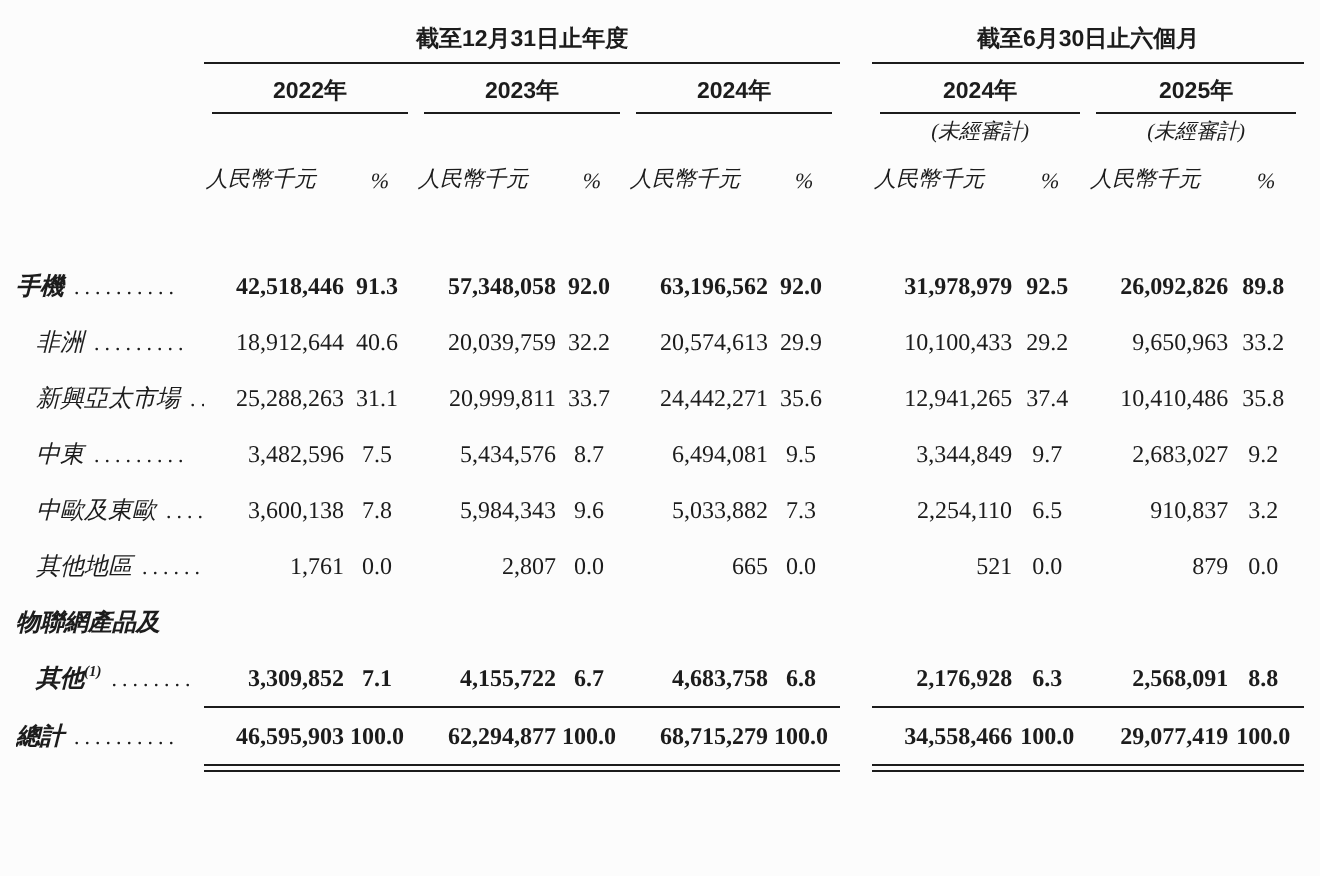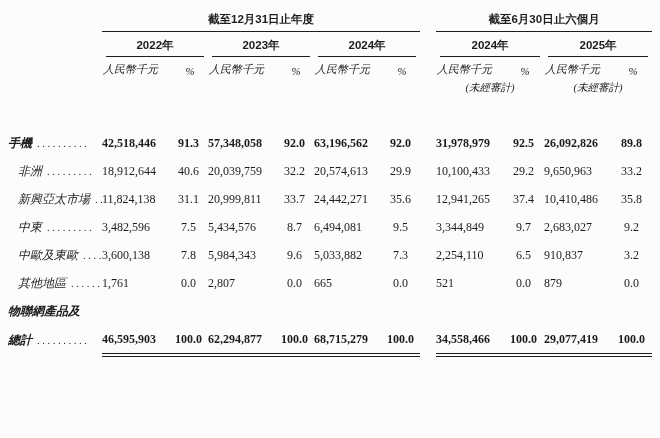--- a/index.html
+++ b/index.html
@@ -61,21 +61,21 @@
     font-size:10.5px;
     text-align:center;
     padding:2px 0 4px 0;
     white-space:nowrap;
   }
   
   tbody td{height:28px;vertical-align:middle;white-space:nowrap;}
   tbody tr:first-child td{padding-top:30px;}
   td.label{text-align:left;overflow:hidden;font-style:italic;}
   td.label.indent{padding-left:10px;}
-  td.amt{}
+  td.amt{text-align:right;}
   td.pct{text-align:center;padding-right:3px;}
   tr.bold td{font-weight:bold;}
   .dots{letter-spacing:2.5px;font-weight:normal;font-size:11px;}
   sup{font-size:7.5px;vertical-align:super;line-height:0;}
   td.rule-bottom{border-bottom:1px solid #1c1c1c;}
   td.rule-double{border-bottom:4px double #1c1c1c;}
   td.gapcell{border:none !important;}
 </style>
 </head>
 <body>
@@ -117,38 +117,38 @@
         <td class="gapcell"></td>
         <th class="year" colspan="2">
             <div>2024年</div>
           </th>
         <th class="year" colspan="2">
             <div>2025年</div>
           </th>
       </tr>
       <tr>
         <td></td>
-        <td class="unit">人民幣千元</td>
-        <td class="pcthead">%</td>
-        <td class="unit">人民幣千元</td>
-        <td class="pcthead">%</td>
-        <td class="unit">人民幣千元</td>
-        <td class="pcthead">%</td>
-        <td class="gapcell"></td>
-        <td class="unit">人民幣千元</td>
-        <td class="pcthead">%</td>
-        <td class="unit">人民幣千元</td>
-        <td class="pcthead">%</td>
-      </tr>
-      <tr>
-        <td></td>
         <td colspan="6"></td>
         <td class="gapcell"></td>
         <td class="unaudited" colspan="2">(未經審計)</td>
         <td class="unaudited" colspan="2">(未經審計)</td>
+      </tr>
+      <tr>
+        <td></td>
+        <td class="unit">人民幣千元</td>
+        <td class="pcthead">%</td>
+        <td class="unit">人民幣千元</td>
+        <td class="pcthead">%</td>
+        <td class="unit">人民幣千元</td>
+        <td class="pcthead">%</td>
+        <td class="gapcell"></td>
+        <td class="unit">人民幣千元</td>
+        <td class="pcthead">%</td>
+        <td class="unit">人民幣千元</td>
+        <td class="pcthead">%</td>
       </tr>
     </thead>
     <tbody>
         <tr class="bold">
           <td class="label"><span>手機</span><span class="dots"> ..........</span></td>
           <td class="amt">42,518,446</td>
           <td class="pct">91.3</td>
           <td class="amt">57,348,058</td>
           <td class="pct">92.0</td>
           <td class="amt">63,196,562</td>
@@ -168,21 +168,21 @@
           <td class="amt">20,574,613</td>
           <td class="pct">29.9</td>
           <td class="gapcell"></td>
           <td class="amt">10,100,433</td>
           <td class="pct">29.2</td>
           <td class="amt">9,650,963</td>
           <td class="pct">33.2</td>
         </tr>
         <tr>
           <td class="label indent"><span>新興亞太市場</span><span class="dots"> ..</span></td>
-          <td class="amt">11,824,138</td>
+          <td class="amt">25,288,263</td>
           <td class="pct">31.1</td>
           <td class="amt">20,999,811</td>
           <td class="pct">33.7</td>
           <td class="amt">24,442,271</td>
           <td class="pct">35.6</td>
           <td class="gapcell"></td>
           <td class="amt">12,941,265</td>
           <td class="pct">37.4</td>
           <td class="amt">10,410,486</td>
           <td class="pct">35.8</td>
@@ -237,20 +237,34 @@
           <td class="pct"></td>
           <td class="amt"></td>
           <td class="pct"></td>
           <td class="gapcell"></td>
           <td class="amt"></td>
           <td class="pct"></td>
           <td class="amt"></td>
           <td class="pct"></td>
         </tr>
         <tr class="bold">
+          <td class="label indent"><span>其他</span><sup>(1)</sup><span class="dots"> ........</span></td>
+          <td class="amt rule-bottom">3,309,852</td>
+          <td class="pct rule-bottom">7.1</td>
+          <td class="amt rule-bottom">4,155,722</td>
+          <td class="pct rule-bottom">6.7</td>
+          <td class="amt rule-bottom">4,683,758</td>
+          <td class="pct rule-bottom">6.8</td>
+          <td class="gapcell"></td>
+          <td class="amt rule-bottom">2,176,928</td>
+          <td class="pct rule-bottom">6.3</td>
+          <td class="amt rule-bottom">2,568,091</td>
+          <td class="pct rule-bottom">8.8</td>
+        </tr>
+        <tr class="bold">
           <td class="label"><span>總計</span><span class="dots"> ..........</span></td>
           <td class="amt rule-double">46,595,903</td>
           <td class="pct rule-double">100.0</td>
           <td class="amt rule-double">62,294,877</td>
           <td class="pct rule-double">100.0</td>
           <td class="amt rule-double">68,715,279</td>
           <td class="pct rule-double">100.0</td>
           <td class="gapcell"></td>
           <td class="amt rule-double">34,558,466</td>
           <td class="pct rule-double">100.0</td>

